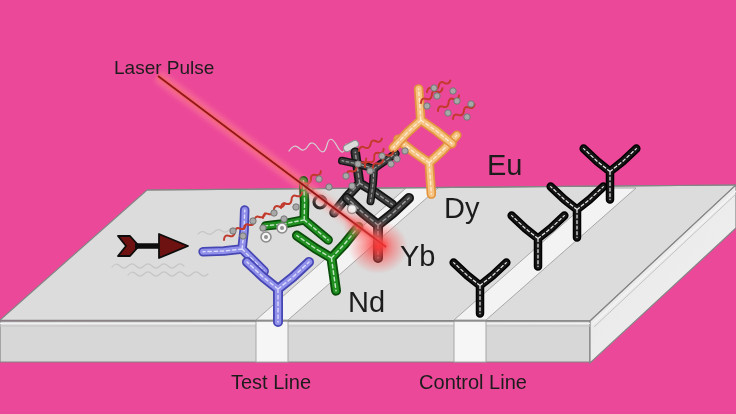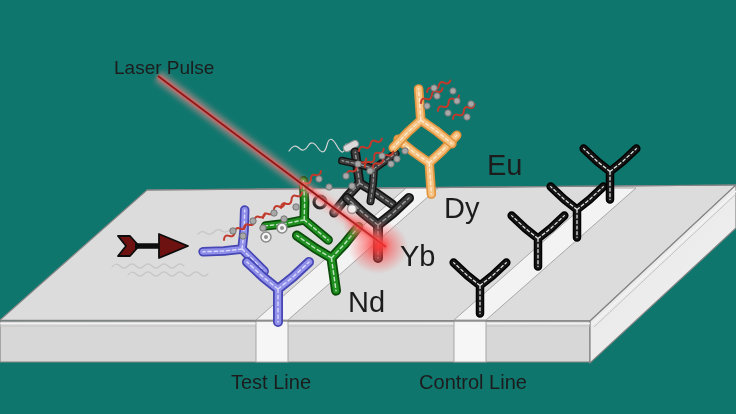--- a/index.html
+++ b/index.html
@@ -1,16 +1,16 @@
 <!DOCTYPE html>
 <html><head>
 <meta charset="utf-8">
 <style>
   html,body{margin:0;padding:0;background:#ffffff;}
-  .stage{position:relative;width:736px;height:414px;background:#0f766e;overflow:hidden;
+  .stage{position:relative;width:736px;height:414px;background:#ec4899;overflow:hidden;
          font-family:"Liberation Sans", sans-serif;}
   svg{display:block;}
   text{font-family:"Liberation Sans", sans-serif; fill:#1c1c1c;}
   .lbl-small{font-size:19px;}
   .lbl-el{font-size:29px;}
   .lbl-line{font-size:20px;}
 </style>
 </head>
 <body>
 

